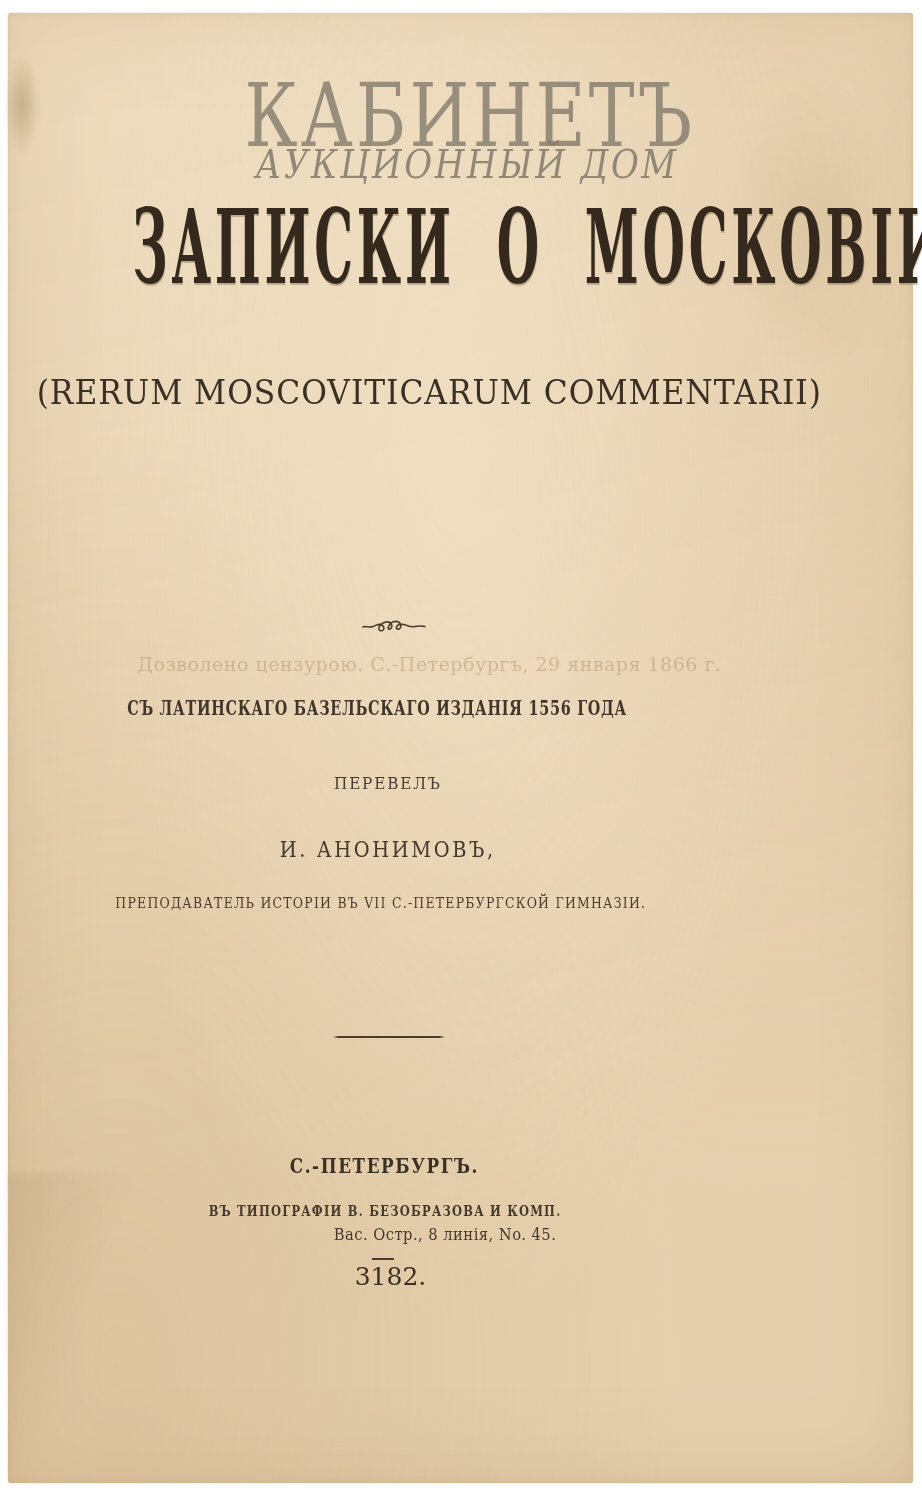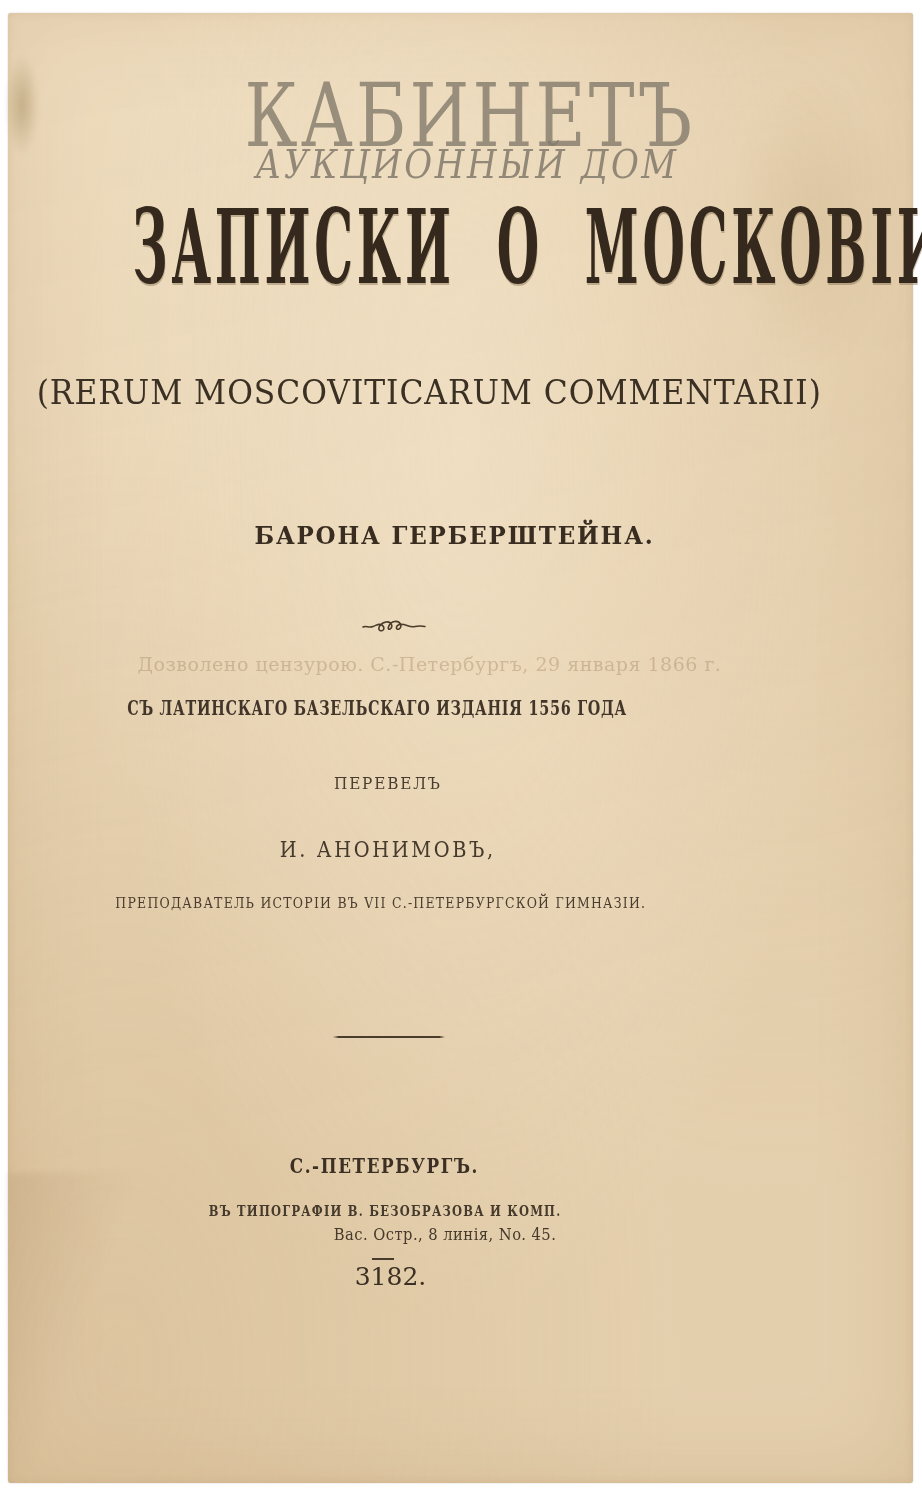--- a/index.html
+++ b/index.html
@@ -104,23 +104,20 @@
     </div>
 
     <div class="line main-title">
       <span class="cond">ЗАПИСКИ О МОСКОВІИ</span>
     </div>
 
     <div class="line latin-title">
       <span class="cond">(RERUM MOSCOVITICARUM COMMENTARII)</span>
     </div>
 
-    <div class="line author">
-      <span class="cond">БАРОНА ГЕРБЕРШТЕЙНА.</span>
-    </div>
 
     <div class="line flourish">
       <svg width="64" height="18" viewBox="0 0 64 18" fill="none" xmlns="http://www.w3.org/2000/svg">
         <path d="M1 10 C4 8.5,7 11,11 9.5 C15 8,17 6,20 8 C23.5 10.5,21.5 15,18 13.5 C15 12,18 6,24 5 C29.5 4,31.5 10,28 12 C24.5 14,26.5 5.5,32.5 4.5 C38.5 3.5,40.5 10,37 12 C34 13.5,33 9,37.5 7.5 C43 6,47 11,53 9.5 C58 8.2,61 9.5,63 9.5" stroke="#4a3c2a" stroke-width="1.6" stroke-linecap="round"></path>
       </svg>
     </div>
 
     <div class="line ghost">
       <span class="cond">Дозволено цензурою. С.-Петербургъ, 29 января 1866 г.</span>
     </div>

